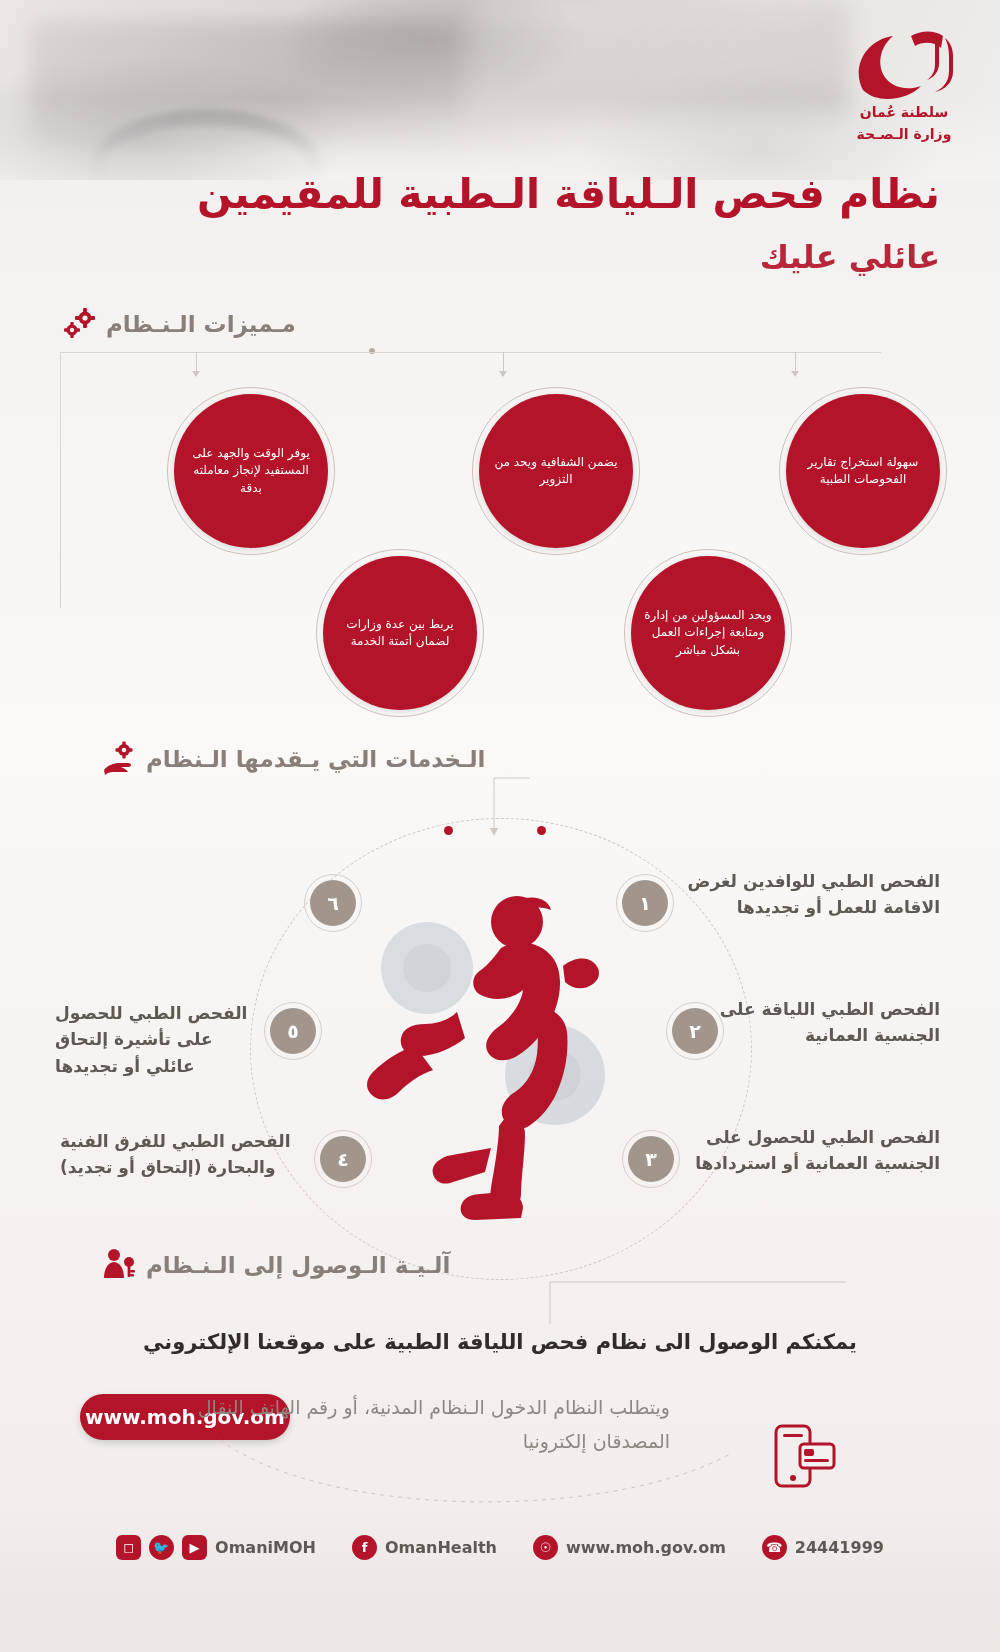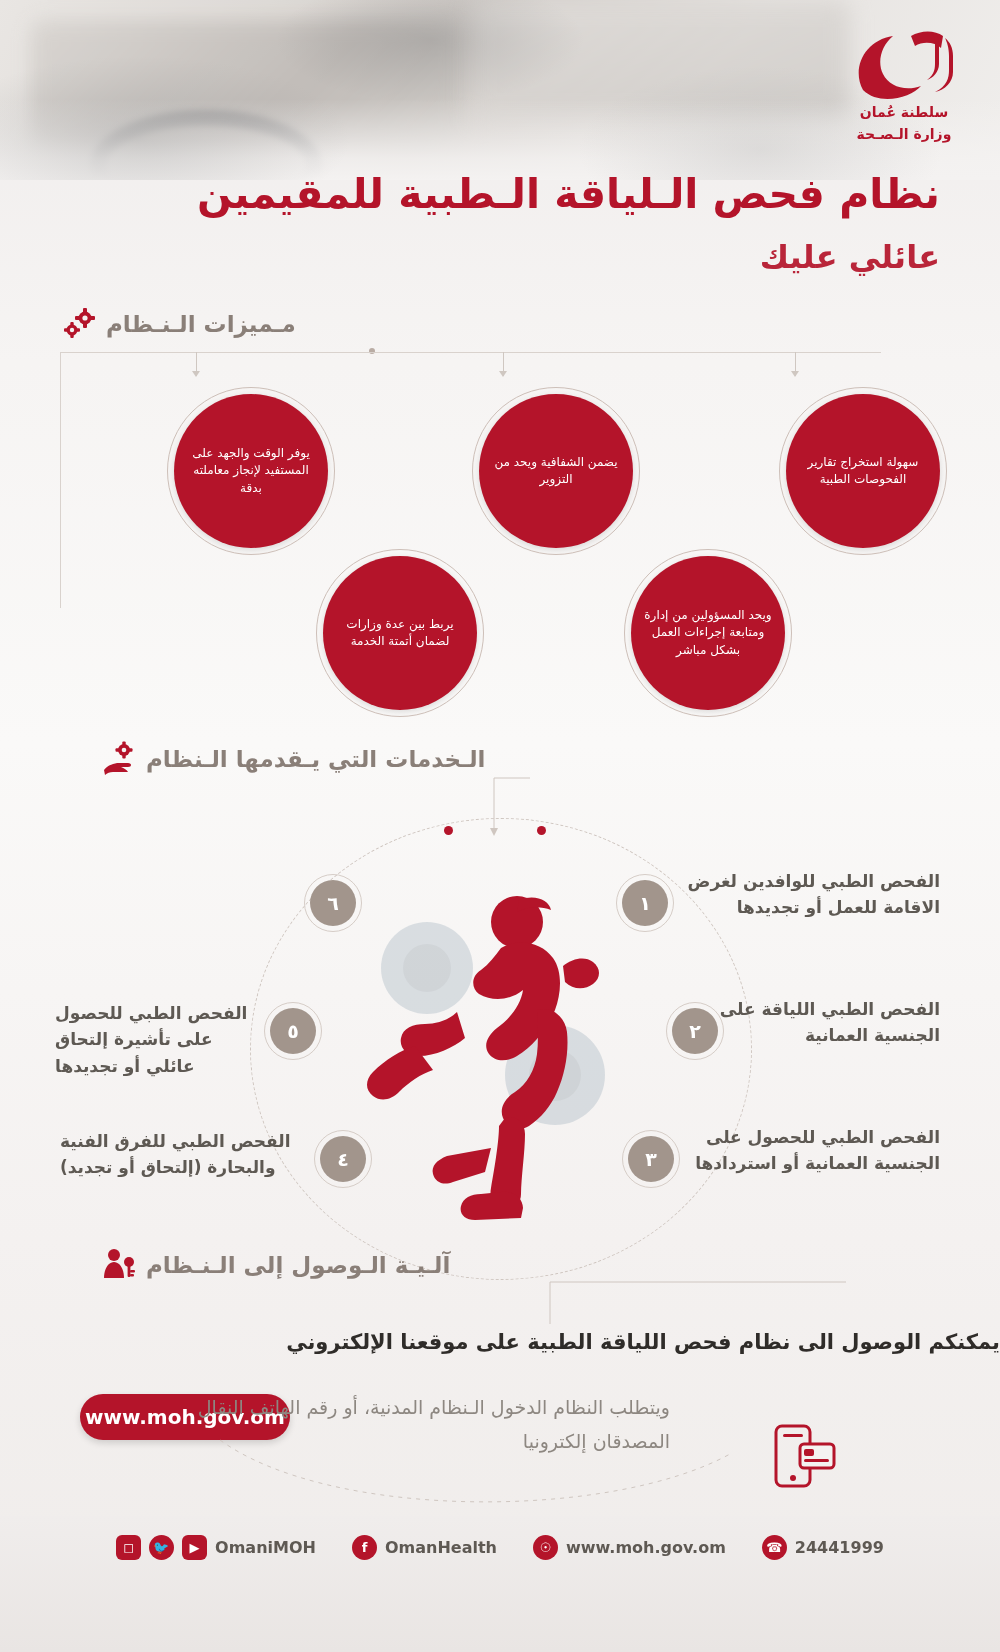--- a/index.html
+++ b/index.html
@@ -69,21 +69,21 @@
   .svc-circle-guide{position:absolute;left:250px;top:818px;width:500px;height:460px;
      border:1px dashed #cfc6c0;border-radius:50%;}
   .svc-num{position:absolute;width:46px;height:46px;border-radius:50%;background:#a2958c;
      color:#fff;display:flex;align-items:center;justify-content:center;font-size:19px;font-weight:bold;}
   .svc-num .ringn{position:absolute;inset:-6px;border:1px solid #d6cdc7;border-radius:50%;}
   .svc-txt{position:absolute;font-size:17px;font-weight:bold;color:#5e5953;line-height:1.55;}
   .svc-txt.r{text-align:right;margin-left:12px;}
   .svc-txt.l{text-align:left;}
 
   
-  .access-line{position:absolute;left:0;right:0;font-size:21px;font-weight:bold;color:#2f2c29;}
+  .access-line{position:absolute;left:0;right:0;text-align:center;font-size:21px;font-weight:bold;color:#2f2c29;}
   .url-pill{position:absolute;left:80px;top:1394px;width:210px;height:46px;background:#b4142a;border-radius:23px;
      color:#fff;font-size:20px;font-weight:bold;display:flex;align-items:center;justify-content:center;
      box-shadow:0 3px 7px rgba(0,0,0,.15);}
   .access-note{position:absolute;right:330px;top:1390px;width:480px;text-align:right;
      font-size:19px;color:#8d8781;line-height:1.8;}
 
   
   .footer{position:absolute;left:0;top:1516px;width:1000px;height:136px;
      background:linear-gradient(180deg,#f0edec 0%,#e9e5e3 100%);}
   .footer-row{position:absolute;left:0;right:0;top:14px;height:34px;display:flex;

